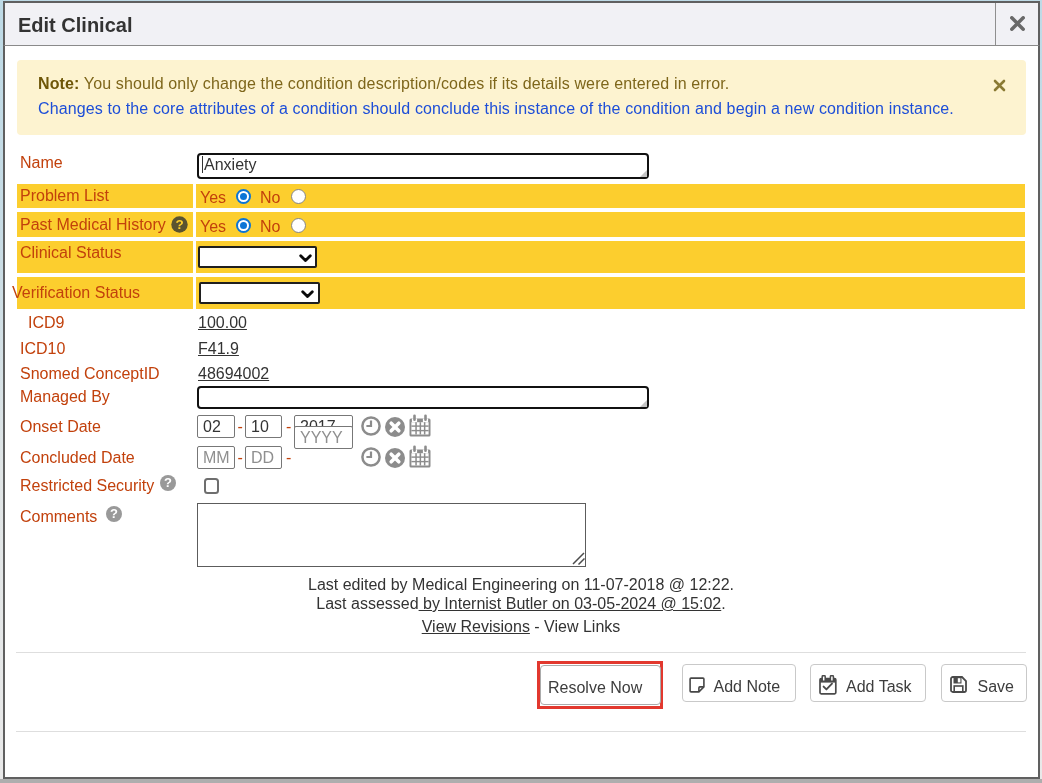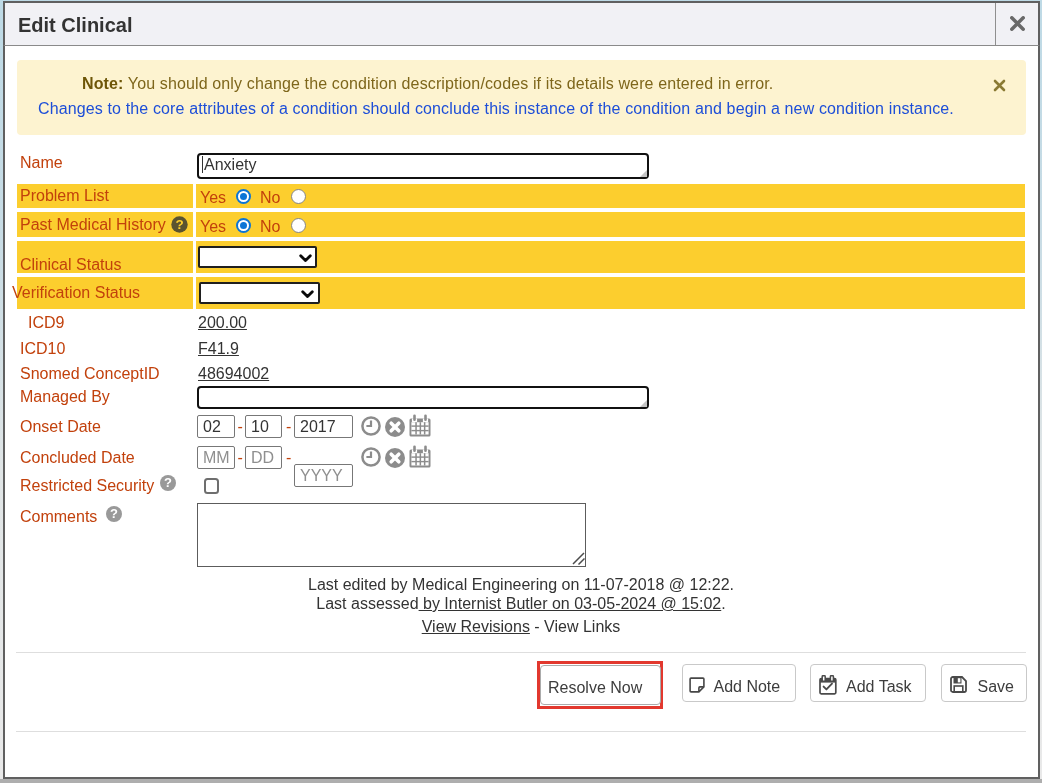--- a/index.html
+++ b/index.html
@@ -6,21 +6,21 @@
 body{width:1042px;height:783px;position:relative;overflow:hidden;
   background:linear-gradient(180deg,#bedae6 0%,#c8dce5 30%,#e0e5e6 60%,#e9e9e9 100%);font-family:"Liberation Sans",sans-serif;color:#333;}
 .abs{position:absolute;box-sizing:border-box}
 .modal{left:3px;top:1px;width:1037px;height:778px;background:#fff;border:2px solid #606060;}
 .botstrip{left:0;top:779px;width:1042px;height:4px;background:#aeaeae;}
 .hdr{left:3px;top:1px;width:1037px;height:45px;background:#f1f1f5;border:2px solid #606060;border-bottom:1px solid #8a8a8a;}
 .title{left:18px;top:13.5px;font-size:20px;font-weight:bold;color:#333;}
 .closecell{left:995px;top:3px;width:43px;height:42px;border-left:1px solid #8f8f8f;}
 .note{left:17px;top:60px;width:1009px;height:75px;background:#fdf3d0;border-radius:4px;
   color:#7e661b;font-size:16px;}
-.nline1{left:38px;top:75px;margin-left:44px;}
+.nline1{left:38px;top:75px;}
 .nline2{left:38px;top:100px;}
 .lbl{font-size:16px;color:#c2410c;}
 .ycell{background:#fcce2e;}
 .yl{left:17px;width:176px;}
 .yv{left:196px;width:829px;}
 .inp{background:#fff;border:2.5px solid #111;border-radius:4px;}
 .dinp{background:#fff;border:1px solid #777;border-radius:2px;font-size:16px;color:#333;padding-left:5px;line-height:21px;}
 .ph{color:#8f8f8f;}
 .lnk{font-size:16px;color:#333;text-decoration:underline;}
 .radio{width:15px;height:15px;border-radius:50%;background:#fff;border:1.5px solid #868686;}
@@ -75,38 +75,38 @@
     <text x="8.5" y="13" font-size="13.5" font-weight="bold" fill="#fcce2e" text-anchor="middle" font-family="Liberation Sans,sans-serif">?</text>
   </svg>
 <div class="abs lbl" style="left:200px;top:218px">Yes</div>
 <div class="abs radio sel" style="left:236px;top:218px"></div>
 <div class="abs lbl" style="left:260px;top:218px">No</div>
 <div class="abs radio" style="left:291px;top:218px"></div>
 
 
 <div class="abs ycell yl" style="top:241px;height:32px"></div>
 <div class="abs ycell yv" style="top:241px;height:32px"></div>
-<div class="abs lbl" style="left:20px;top:256px">Clinical Status</div>
+<div class="abs lbl" style="left:20px;top:244px">Clinical Status</div>
 <div class="abs sel-box" style="left:198px;top:245.5px;width:118.5px;height:22px"></div>
 <svg class="abs" style="left:298.5px;top:253.5px" width="13" height="9" viewBox="0 0 13 9">
     <path d="M1.7 1.7 L6.5 6.6 L11.3 1.7" stroke="#0a0a0a" stroke-width="2.8" fill="none" stroke-linecap="round" stroke-linejoin="round"></path>
   </svg>
 
 
 <div class="abs ycell yl" style="top:277px;height:32px"></div>
 <div class="abs ycell yv" style="top:277px;height:32px"></div>
 <div class="abs lbl" style="left:12px;top:284px">Verification Status</div>
 <div class="abs sel-box" style="left:198.5px;top:282px;width:121.5px;height:21.5px"></div>
 <svg class="abs" style="left:301px;top:289.5px" width="13" height="9" viewBox="0 0 13 9">
     <path d="M1.7 1.7 L6.5 6.6 L11.3 1.7" stroke="#0a0a0a" stroke-width="2.8" fill="none" stroke-linecap="round" stroke-linejoin="round"></path>
   </svg>
 
 
 <div class="abs lbl" style="left:28px;top:313.5px">ICD9</div>
-<div class="abs lnk" style="left:198px;top:313.5px">200.00</div>
+<div class="abs lnk" style="left:198px;top:313.5px">100.00</div>
 <div class="abs lbl" style="left:20px;top:339.5px">ICD10</div>
 <div class="abs lnk" style="left:198px;top:339.5px">F41.9</div>
 <div class="abs lbl" style="left:20px;top:364.5px">Snomed ConceptID</div>
 <div class="abs lnk" style="left:198px;top:364.5px">48694002</div>
 
 
 <div class="abs lbl" style="left:20px;top:388px">Managed By</div>
 <div class="abs inp" style="left:197px;top:386px;width:452px;height:23px"></div>
 <div class="abs" style="left:640px;top:400px;width:0;height:0;border-left:7px solid transparent;border-bottom:7px solid #c4c4c4"></div>
 
@@ -141,21 +141,21 @@
       <rect x="2.4" y="15.9" width="17.2" height="1.4"></rect>
 </g>
   </svg>
 
 
 <div class="abs lbl" style="left:20px;top:449px">Concluded Date</div>
 <div class="abs dinp ph" style="left:197px;top:446px;width:38px;height:23px">MM</div>
 <div class="abs lbl" style="left:237.5px;top:449px">-</div>
 <div class="abs dinp ph" style="left:245px;top:446px;width:37px;height:23px">DD</div>
 <div class="abs lbl" style="left:286px;top:449px">-</div>
-<div class="abs dinp ph" style="left:294px;top:464px;width:59px;height:23px">YYYY</div>
+<div class="abs dinp ph" style="left:294px;top:426px;width:59px;height:23px">YYYY</div>
 <svg class="abs" style="left:360.5px;top:447px" width="20" height="20" viewBox="0 0 20 20">
     <circle cx="10" cy="10" r="8.6" fill="none" stroke="#8c8c8c" stroke-width="2.5"></circle>
     <path d="M10 4.6 L10 10 L5.4 10" stroke="#8c8c8c" stroke-width="2.2" fill="none"></path>
   </svg>
 <svg class="abs" style="left:385px;top:448px" width="20" height="20" viewBox="0 0 20 20">
     <circle cx="10" cy="10" r="10" fill="#8c8c8c"></circle>
     <path d="M6.2 6.2 L13.8 13.8 M13.8 6.2 L6.2 13.8" stroke="#fff" stroke-width="3.6" stroke-linecap="round"></path>
   </svg>
 <svg class="abs" style="left:409px;top:445px" width="22" height="23" viewBox="0 0 22 23">
 <rect x="0.5" y="4.5" width="21" height="18" rx="1.5" fill="#8c8c8c"></rect>

